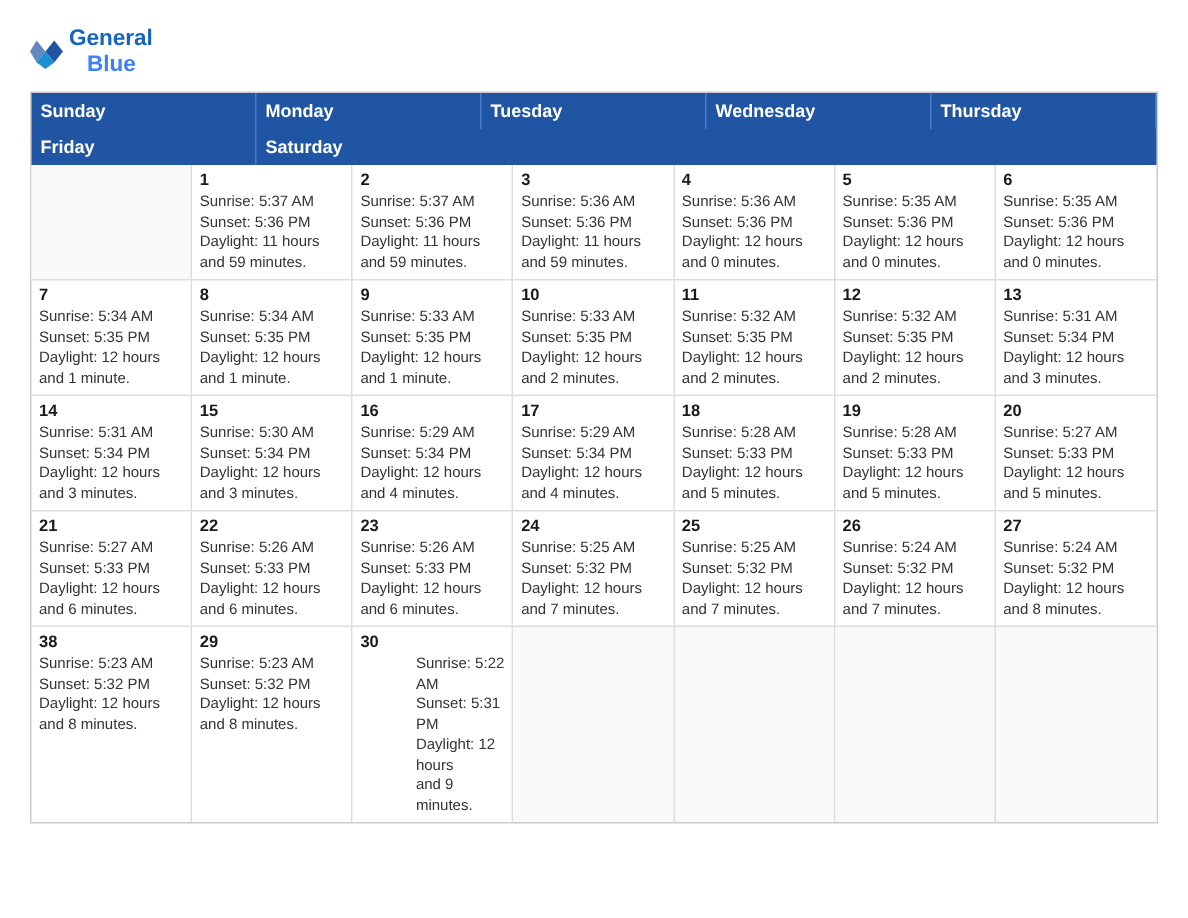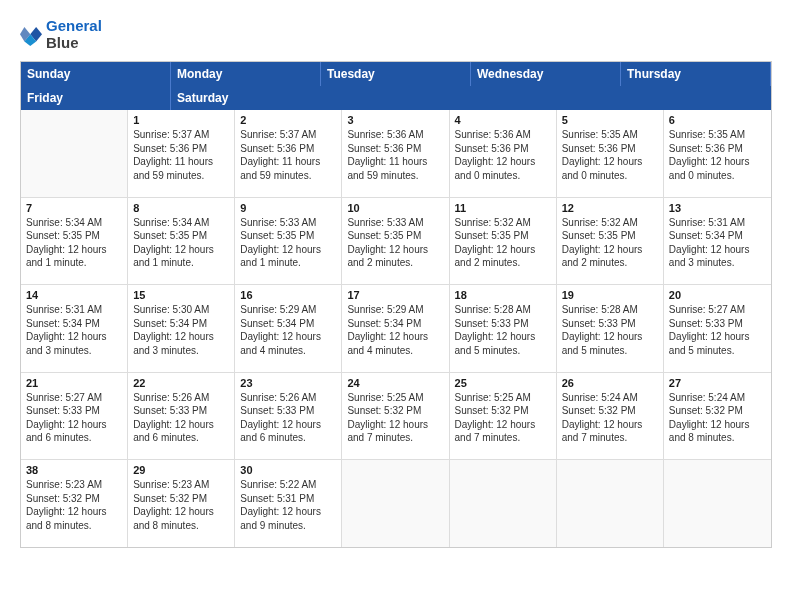--- a/index.html
+++ b/index.html
@@ -114,21 +114,21 @@
 <div class="page">
   <div class="header">
     <div class="logo">
       <svg class="logo-icon" viewBox="0 0 30 30">
         <polygon points="22,4 30,14 22,24 14,14" fill="#2055a4"></polygon>
         <polygon points="14,14 22,24 14,30 6,24" fill="#1a8fd1"></polygon>
         <polygon points="6,4 14,14 6,24 0,14" fill="#2055a4" opacity="0.7"></polygon>
       </svg>
       <div class="logo-text">
         <span>General</span><br>
-        <span style="color:#404040;">Blue</span>
+        <span style="color:#3b82f6;margin-left:12px;">Blue</span>
       </div>
     </div>
     <div class="title-block">
       <div class="month-title"></div>
       <div class="subtitle"></div>
     </div>
   </div>
 
   <div class="calendar">
     <div class="cal-header-row">
@@ -349,21 +349,21 @@
           </div>
           <div class="cal-cell">
             <div class="day-num">29</div>
             <div class="cell-text" style="white-space: pre-line;">Sunrise: 5:23 AM
 Sunset: 5:32 PM
 Daylight: 12 hours
 and 8 minutes.</div>
           </div>
           <div class="cal-cell">
             <div class="day-num">30</div>
-            <div class="cell-text" style="white-space: pre-line;">Sunrise: 5:22 AM
+            <div class="cell-text" style="white-space: pre-line; margin-left: 37px;">Sunrise: 5:22 AM
 Sunset: 5:31 PM
 Daylight: 12 hours
 and 9 minutes.</div>
           </div>
           <div class="cal-cell empty"></div>
           <div class="cal-cell empty"></div>
           <div class="cal-cell empty"></div>
           <div class="cal-cell empty"></div>
         </div>
       </div>

